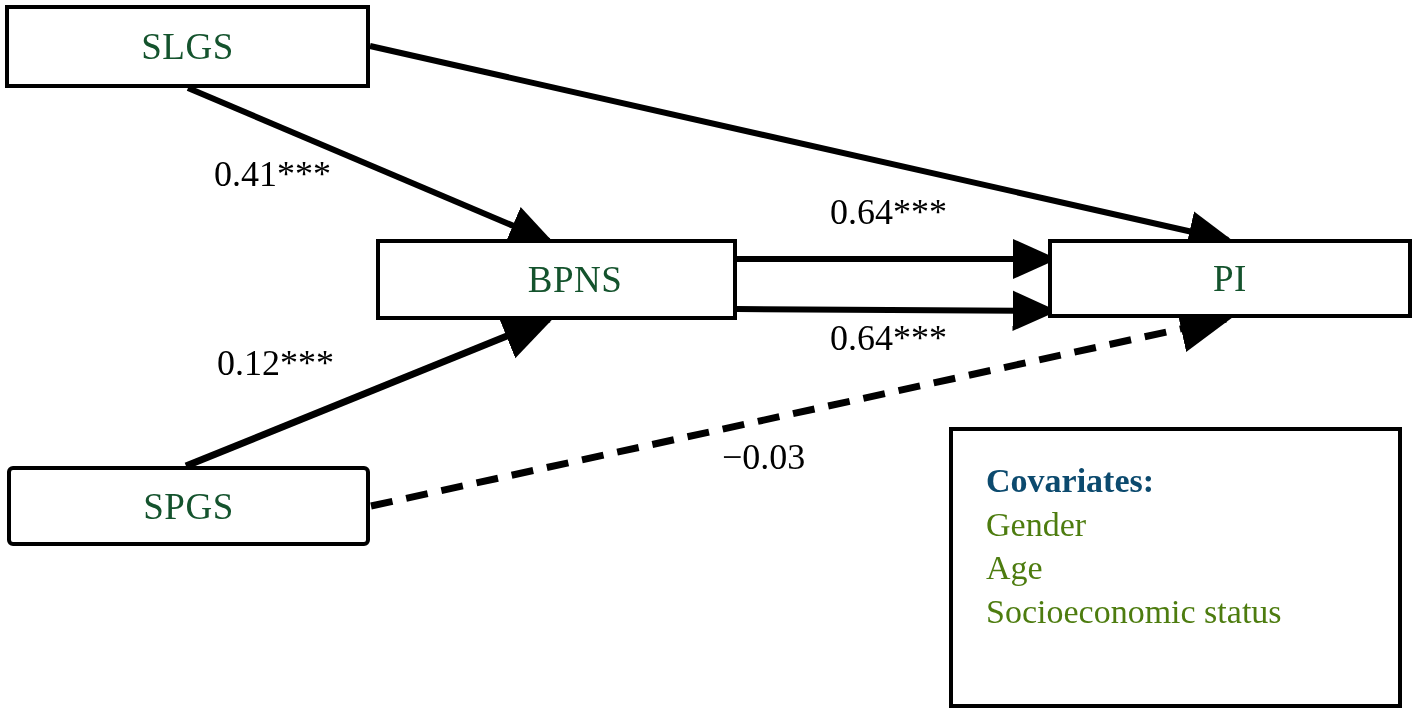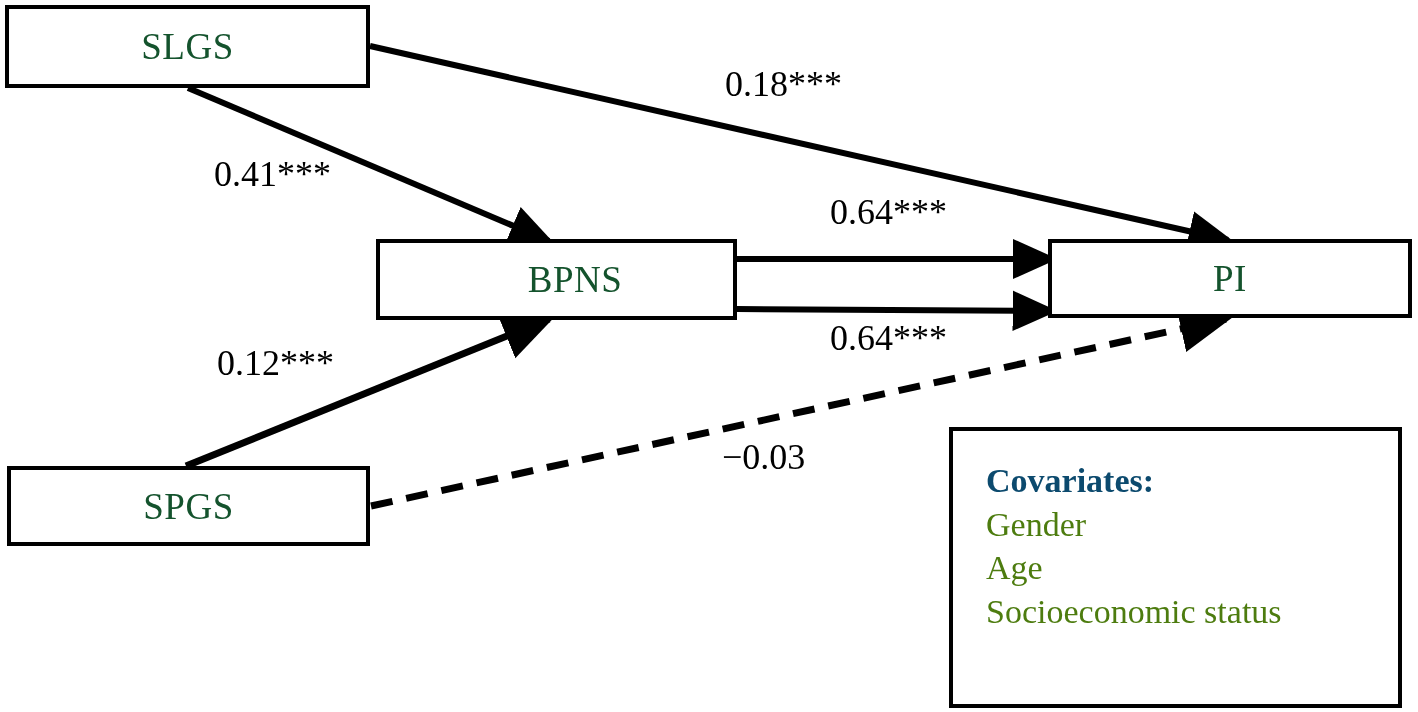--- a/index.html
+++ b/index.html
@@ -113,25 +113,24 @@
   </div>
 
   <div class="node-box" id="node-bpns" style="left:376px; top:239px; width:361px; height:81px;padding-left:37px;">
     <span class="node-label">BPNS</span>
   </div>
 
   <div class="node-box" id="node-pi" style="left:1048px; top:239px; width:364px; height:79px;">
     <span class="node-label">PI</span>
   </div>
 
-  <div class="node-box" id="node-spgs" style="left:7px; top:466px; width:363px; height:80px;">
+  <div class="node-box" id="node-spgs" style="left:7px; top:466px; width:363px; height:80px;border-radius:6px;">
     <span class="node-label">SPGS</span>
   </div>
 
-  <div class="path-label" style="left:725px; top:66px;">0.18***</div>
 
   <div class="path-label" style="left:214px; top:156px;text-align:center;">0.41***</div>
 
   <div class="path-label" style="left:830px; top:194px;">0.64***</div>
 
   <div class="path-label" style="left:830px; top:320px;">0.64***</div>
 
   <div class="path-label" style="left:217px; top:345px;">0.12***</div>
 
   <div class="path-label" style="left:722px; top:439px;">−0.03</div>

